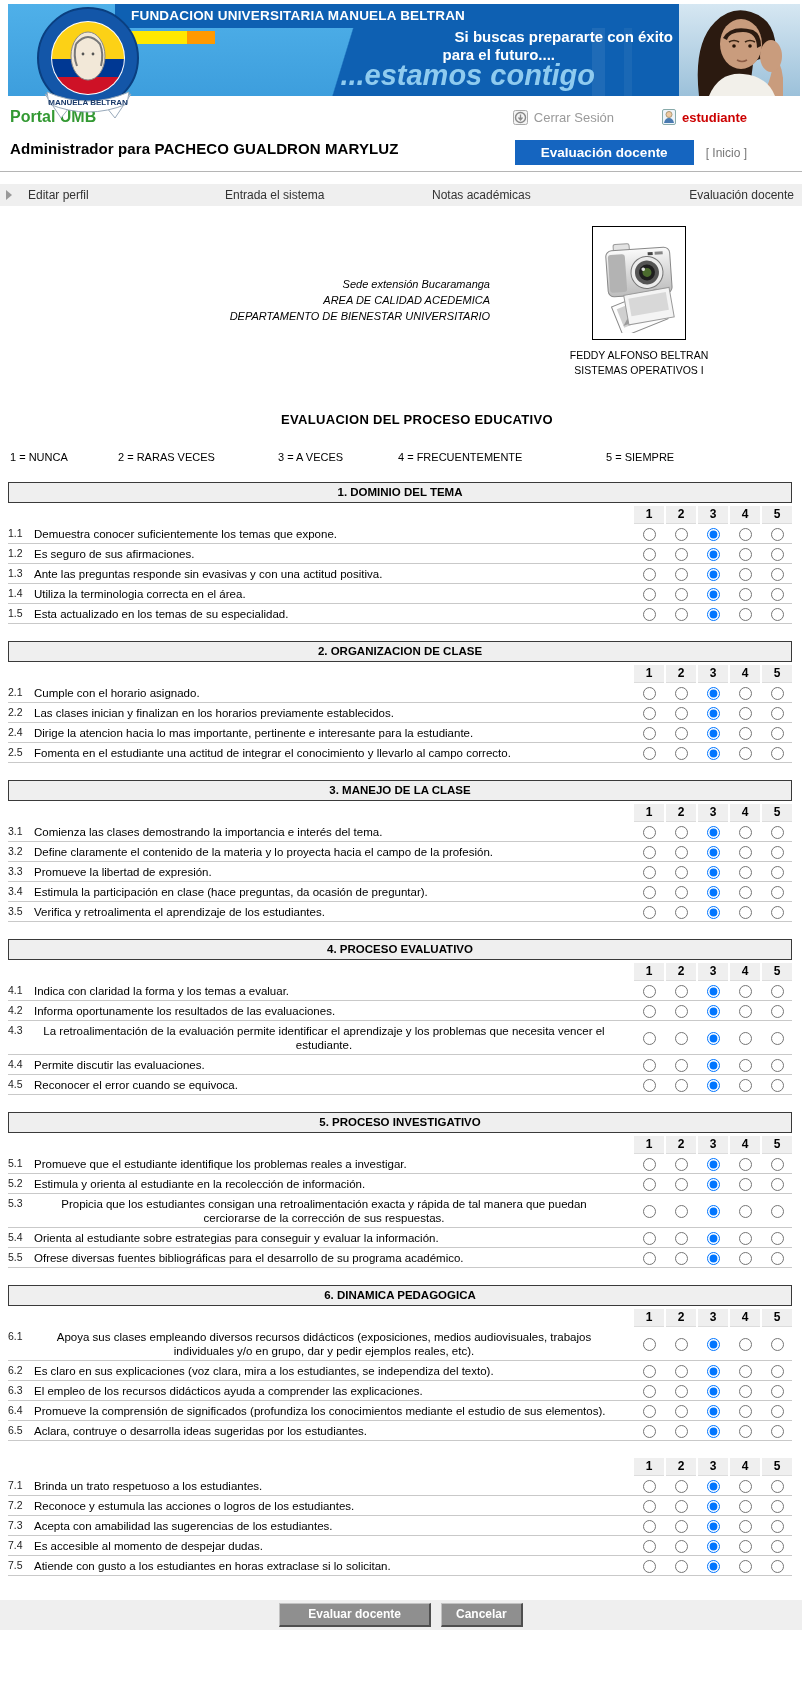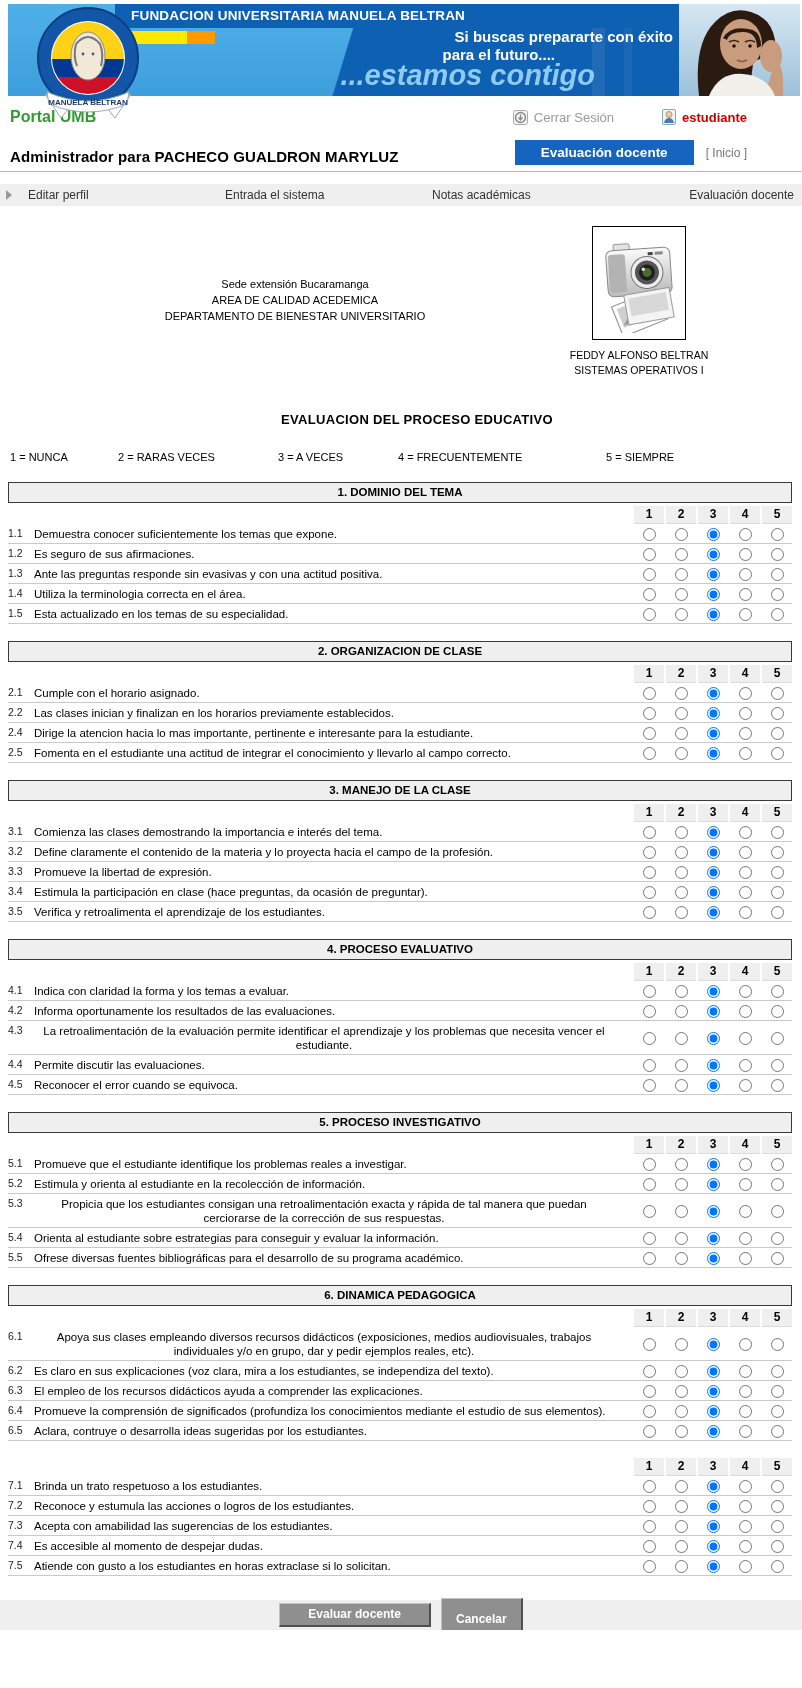--- a/index.html
+++ b/index.html
@@ -47,21 +47,21 @@
     height: 42px; padding: 0 55px 0 10px;
   }
   .portal-title { color: #339933; font-weight: bold; font-size: 16px; }
   .topbar-right { margin-left: auto; display: flex; align-items: center; gap: 6px; }
   .logout-label { color: #9a9a9a; font-size: 13px; margin-right: 42px; }
   .role-label { color: #CC0000; font-weight: bold; font-size: 13px; }
   .mini-icon { display: inline-block; vertical-align: middle; }
 
   
   .admin-row {
-    display: flex; align-items: flex-end;
+    display: flex; align-items: flex-start;
     padding: 2px 55px 6px 10px;
     border-bottom: 1px solid #b5b5b5;
   }
   .admin-title { font-weight: bold; font-size: 15px; letter-spacing: 0.1px; }
   .admin-right { margin-left: auto; display: flex; align-items: center; gap: 12px; }
   .active-btn {
     background: #1565C0; color: #fff; font-weight: bold; font-size: 13.5px;
     border: none; padding: 5px 26px; cursor: pointer; font-family: inherit;
   }
   .home-link { color: #777; font-size: 12px; cursor: pointer; }
@@ -79,21 +79,21 @@
   .nav-item { position: absolute; top: 4px; cursor: pointer; white-space: nowrap; }
   .nav-item-0 { left: 28px; }
   .nav-item-1 { left: 225px; }
   .nav-item-2 { left: 432px; }
   .nav-item-3 { right: 8px; }
 
   
   .info-area { position: relative; height: 172px; margin-top: 20px; }
   .sede-block {
     position: absolute; left: 100px; top: 50px; width: 390px;
-    text-align: center; font-size: 11px; line-height: 16px;
+    text-align: right; font-size: 11px; line-height: 16px; font-style: italic;
   }
   .photo-frame {
     position: absolute; left: 592px; top: 0; width: 94px; height: 114px;
     background: #fff; border: 1px solid #000;
     display: flex; align-items: center; justify-content: center;
   }
   .teacher-block {
     position: absolute; left: 554px; top: 122px; width: 170px;
     text-align: center; font-size: 10.5px; line-height: 15px;
   }
@@ -140,21 +140,21 @@
   
   .buttons-strip {
     margin-top: 24px; height: 30px; background: #EFEFEF;
     display: flex; align-items: center; justify-content: center; gap: 10px;
   }
   .gray-btn {
     background: #8F8F8F; color: #fff; font-weight: bold; font-size: 12px;
     font-family: inherit; cursor: pointer;
     border-top: 1px solid #c2c2c2; border-left: 1px solid #c2c2c2;
     border-right: 2px solid #4f4f4f; border-bottom: 2px solid #4f4f4f;
-    padding: 13px 14px 4px;
+    padding: 3px 14px 4px;
   }
   .gray-btn.wide { padding: 3px 28px 4px; }
 </style>
 </head>
 <body>
 
 <div class="banner">
   <div class="banner-diag"></div>
   <div class="banner-stripe1"></div>
   <div class="banner-stripe2"></div>

